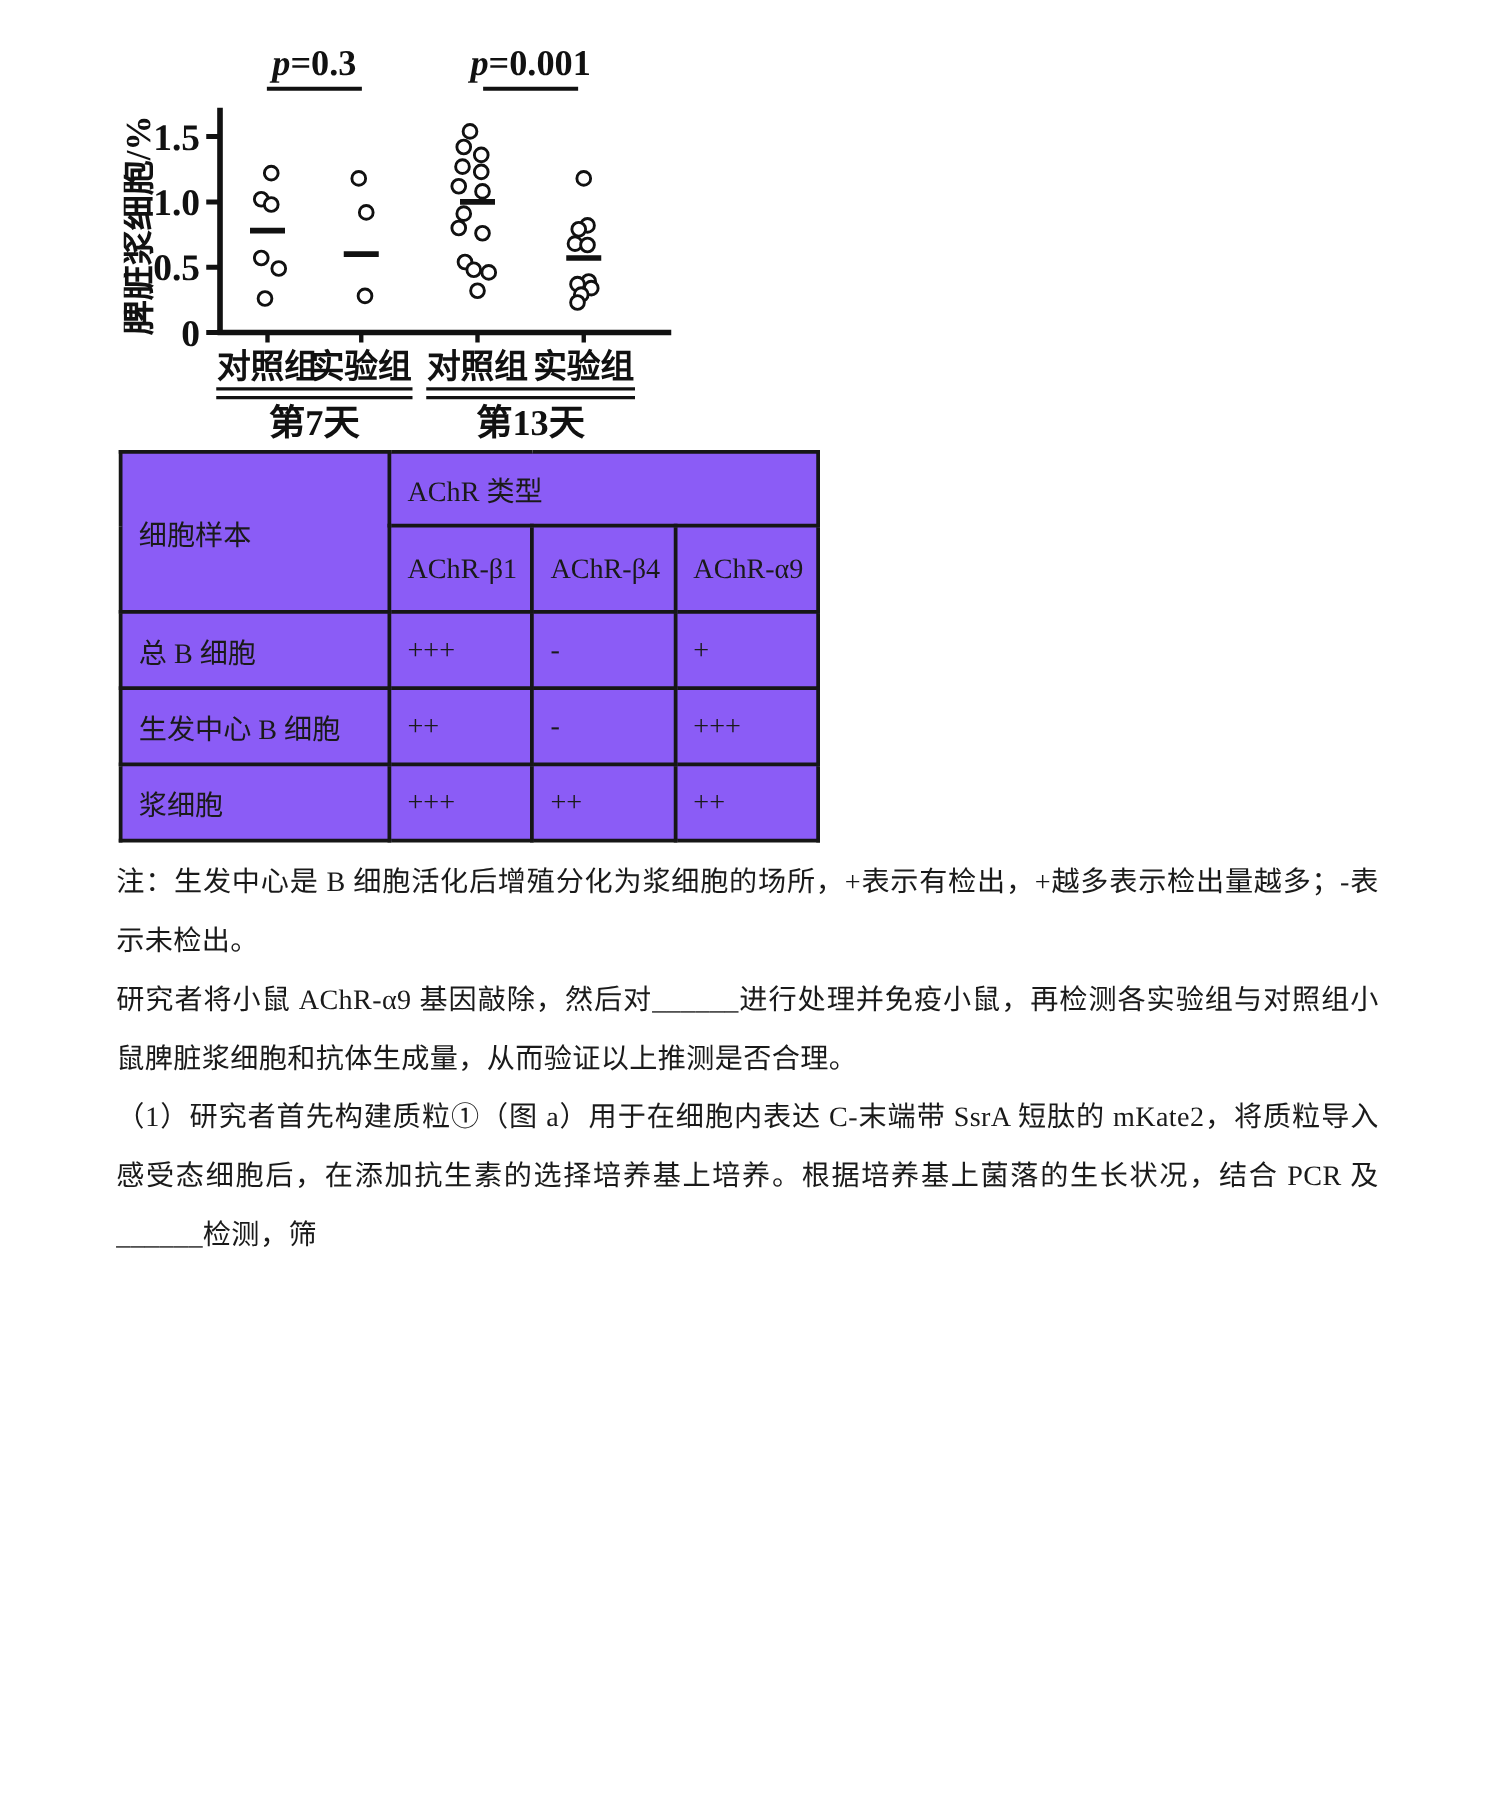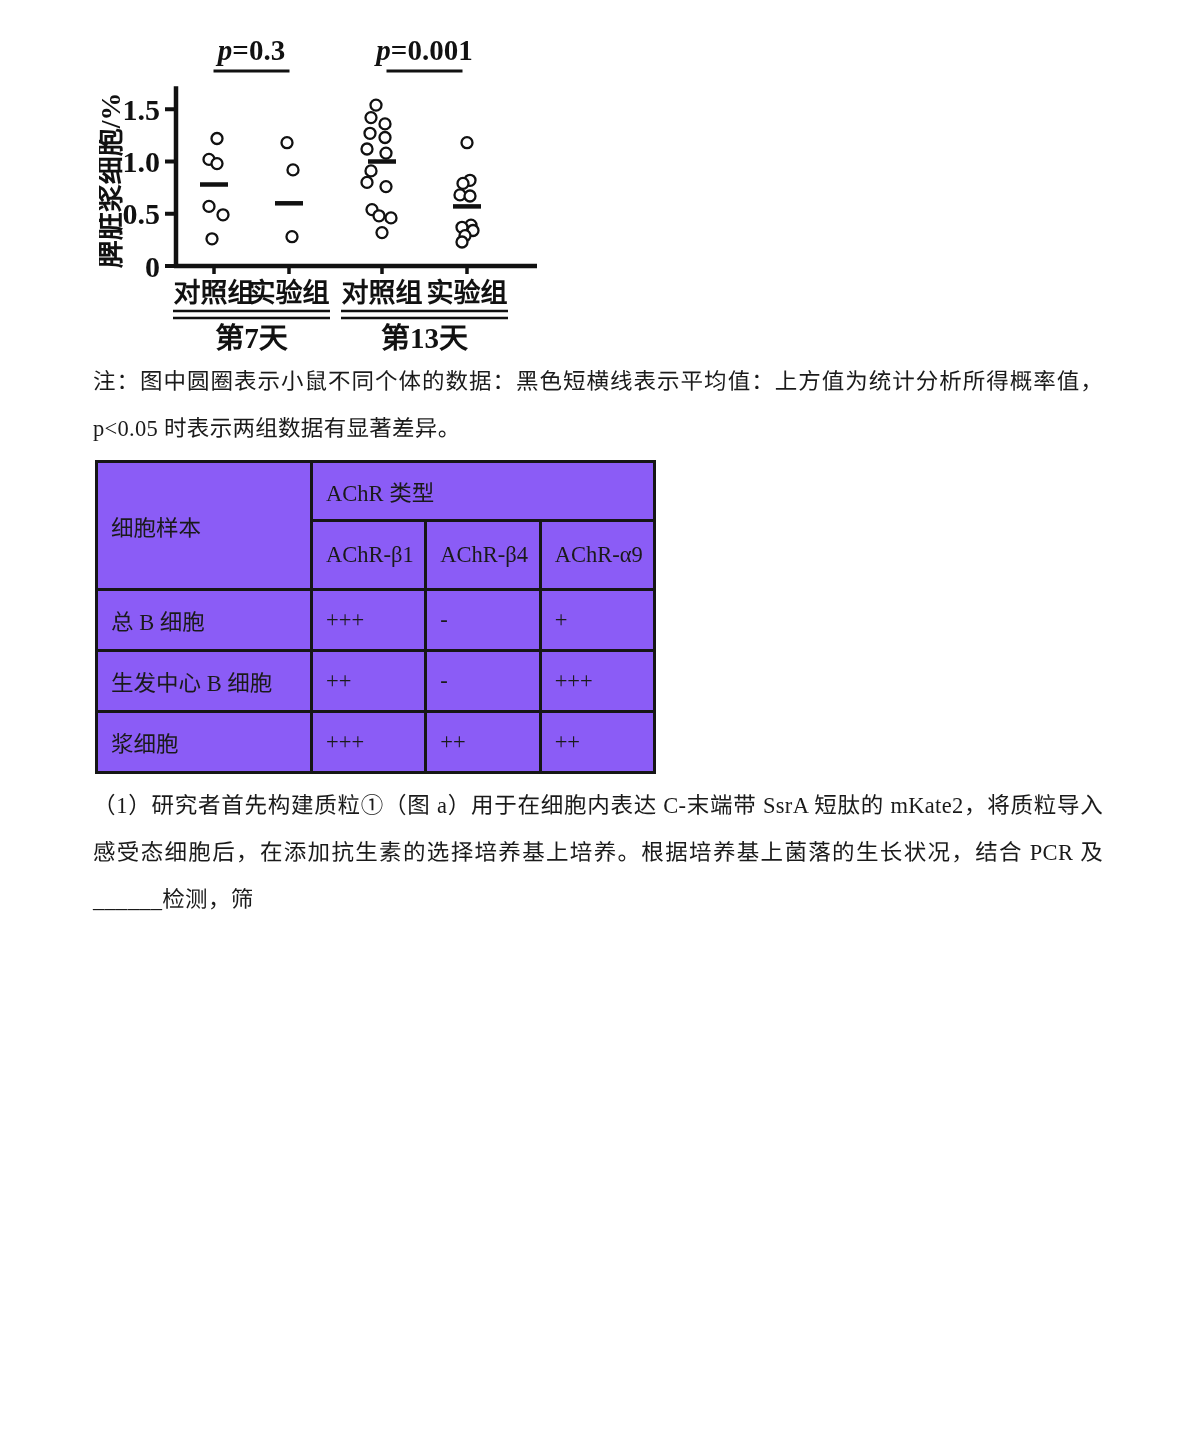--- a/index.html
+++ b/index.html
@@ -109,21 +109,20 @@
         <line x1="242" y1="285" x2="409" y2="285" stroke="#111111" stroke-width="2.6"></line>
         <line x1="242" y1="292" x2="409" y2="292" stroke="#111111" stroke-width="2.6"></line>
         <text x="325.5" y="322" text-anchor="middle" font-size="29" font-weight="bold">第13天</text>
         <text x="152.5" y="34" text-anchor="middle" font-size="29" font-weight="bold"><tspan font-style="italic">p</tspan><tspan>=0.3</tspan></text>
         <line x1="114.5" y1="45" x2="190.5" y2="45" stroke="#111111" stroke-width="3.2"></line>
         <text x="325.5" y="34" text-anchor="middle" font-size="29" font-weight="bold"><tspan font-style="italic">p</tspan><tspan>=0.001</tspan></text>
         <line x1="287.5" y1="45" x2="363.5" y2="45" stroke="#111111" stroke-width="3.2"></line>
       </svg>
   </div>
 
-  <p class="body-text">注：图中圆圈表示小鼠不同个体的数据：黑色短横线表示平均值：上方值为统计分析所得概率值，p&lt;0.05 时表示两组数据有显著差异。</p>
 
   <table class="achr-table">
     <tbody>
       <tr class="h1">
         <td class="col-sample" rowspan="2">细胞样本</td>
         <td colspan="3">AChR 类型</td>
       </tr>
       <tr class="h2">
         <td class="col-b1">AChR-β1</td>
         <td class="col-b4">AChR-β4</td>
@@ -143,15 +142,17 @@
       </tr>
       <tr class="dr">
         <td>浆细胞</td>
         <td>+++</td>
         <td>++</td>
         <td>++</td>
       </tr>
     </tbody>
   </table>
 
+  <p class="body-text">注：生发中心是 B 细胞活化后增殖分化为浆细胞的场所，+表示有检出，+越多表示检出量越多；-表示未检出。</p>
+  <p class="body-text">研究者将小鼠 AChR-α9 基因敲除，然后对______进行处理并免疫小鼠，再检测各实验组与对照组小鼠脾脏浆细胞和抗体生成量，从而验证以上推测是否合理。</p>
   <p class="body-text">（1）研究者首先构建质粒①（图 a）用于在细胞内表达 C-末端带 SsrA 短肽的 mKate2，将质粒导入感受态细胞后，在添加抗生素的选择培养基上培养。根据培养基上菌落的生长状况，结合 PCR 及______检测，筛</p>
 
 </div>
 
 </body></html>

